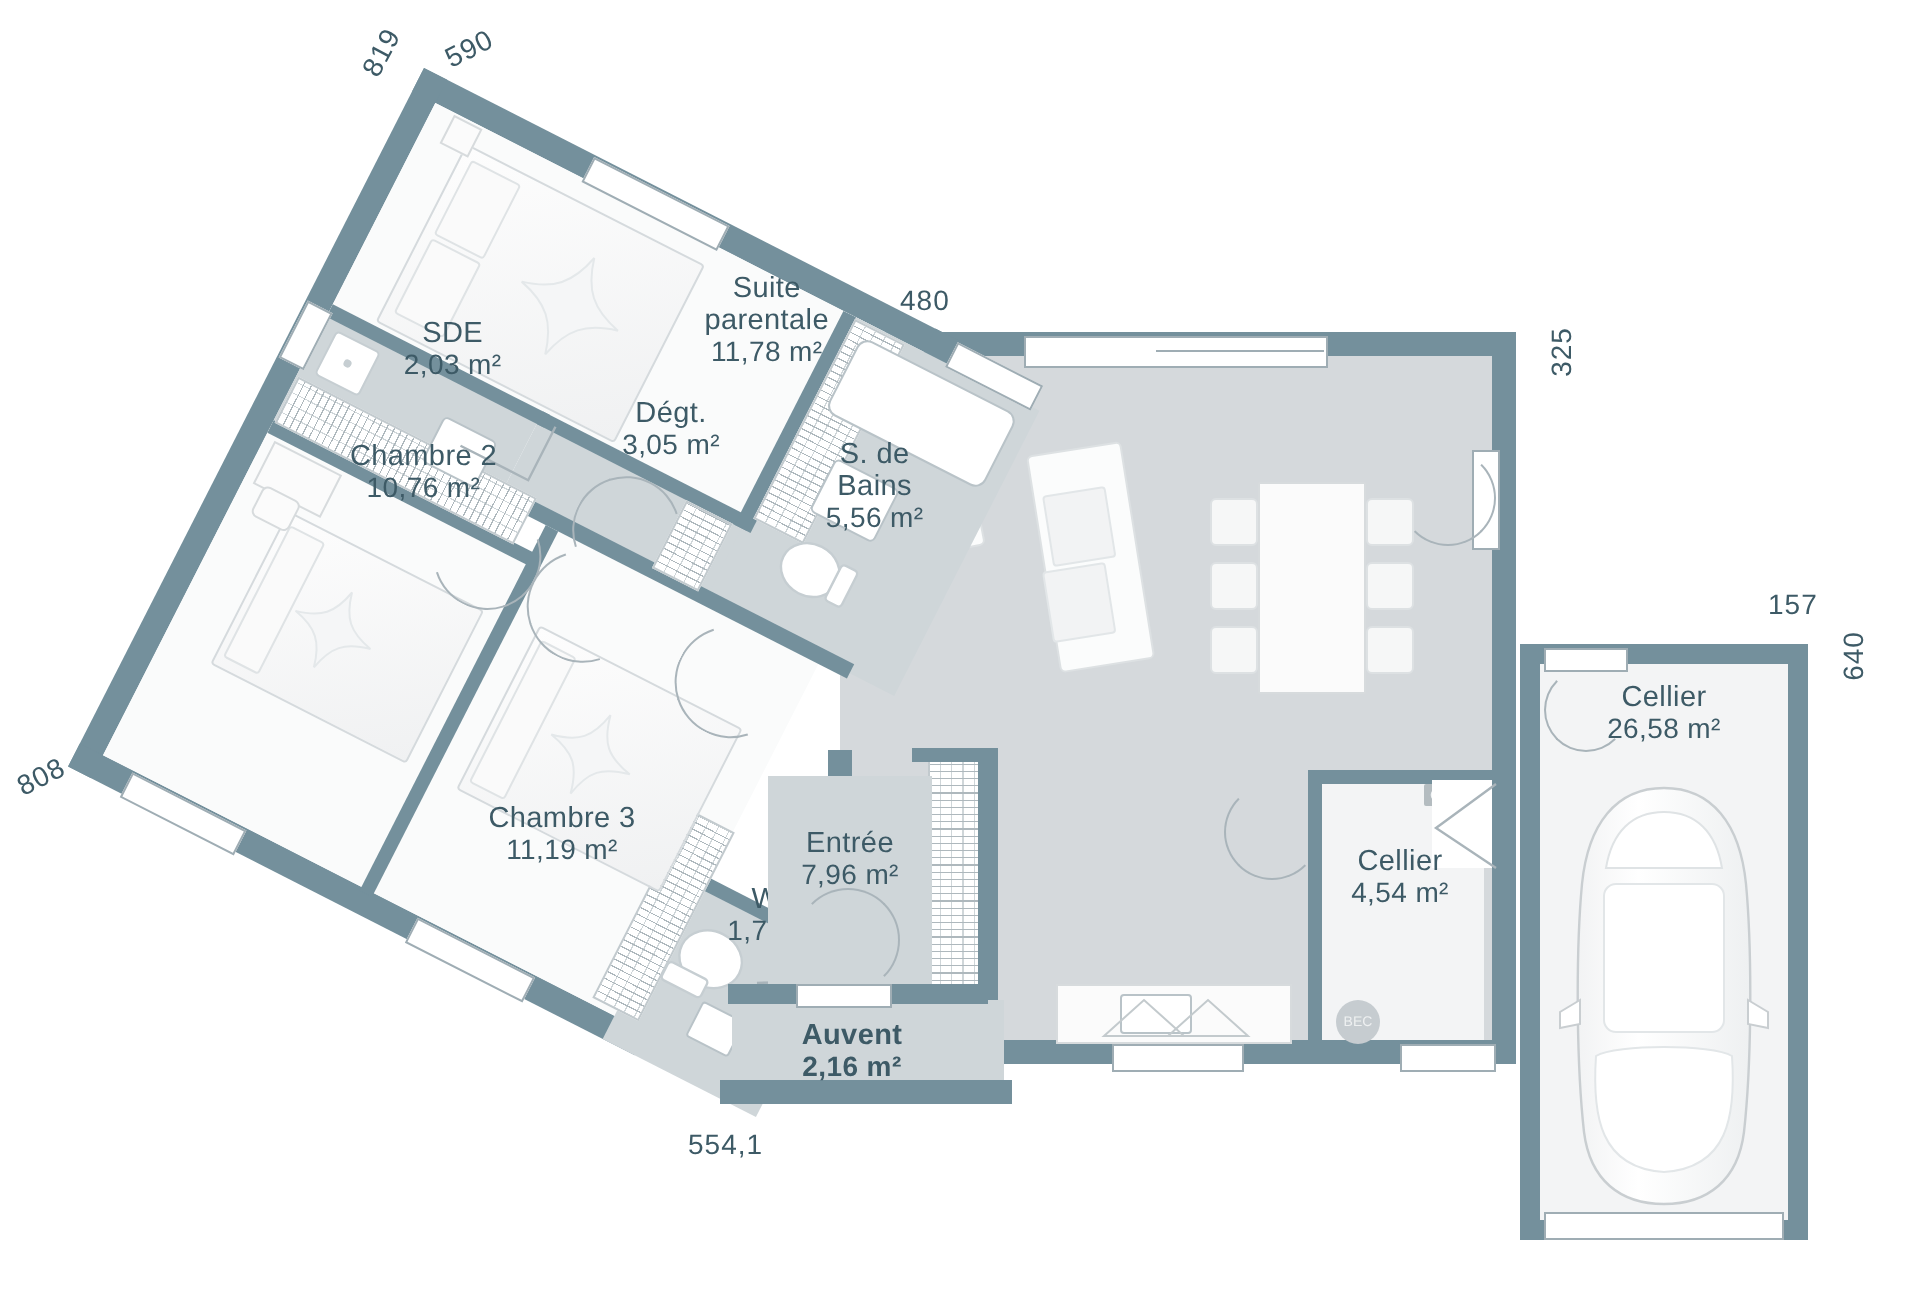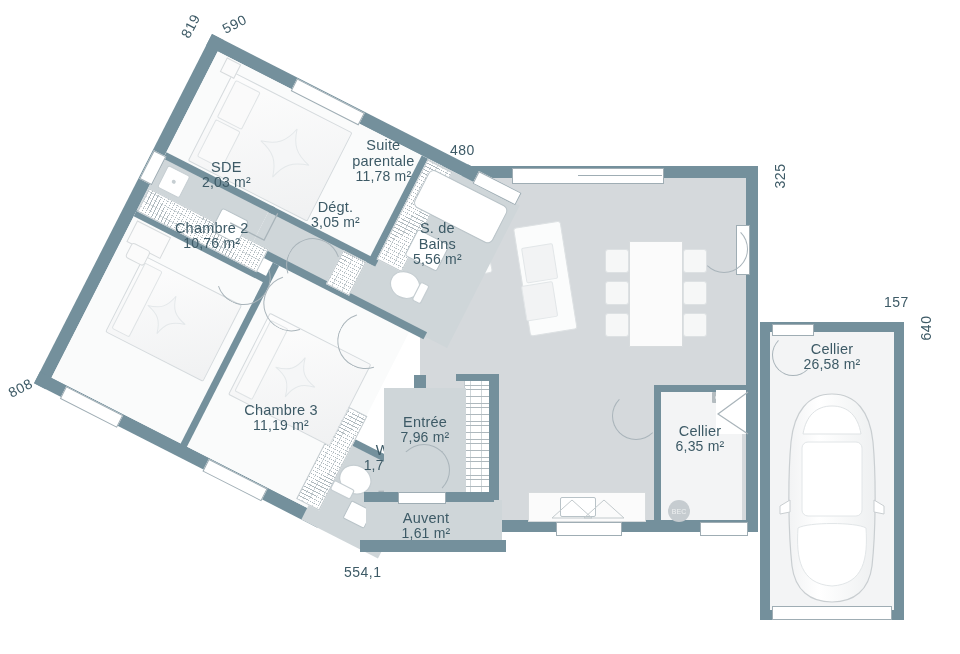--- a/index.html
+++ b/index.html
@@ -162,21 +162,21 @@
       <path d="M54 16 C38 16 28 26 25 44 L83 44 C80 26 70 16 54 16 Z" fill="#ffffff" stroke="#dfe3e5" stroke-width="1"></path>
       <rect x="24" y="52" width="60" height="74" rx="6" fill="#ffffff" stroke="#e2e6e8" stroke-width="1"></rect>
       <path d="M20 138 C30 132 78 132 88 138 C90 168 86 194 54 196
                C22 194 18 168 20 138 Z" fill="#ffffff" stroke="#e2e6e8" stroke-width="1"></path>
       <path d="M12 110 L2 116 L2 124 L12 122 Z" fill="#ffffff" stroke="#c9ced1" stroke-width="1"></path>
       <path d="M96 110 L106 116 L106 124 L96 122 Z" fill="#ffffff" stroke="#c9ced1" stroke-width="1"></path>
     </svg>
 
     <div class="label two" style="left:630px;top:423px;width:140px;">
       <span class="nm">Cellier</span>
-      <span class="ar">6,35 m²</span>
+      <span class="ar">4,54 m²</span>
     </div>
     <div class="label two" style="left:762px;top:341px;width:140px;">
       <span class="nm">Cellier</span>
       <span class="ar">26,58 m²</span>
     </div>
   </div>
 
   <div id="wingA">
     <div class="abs rot" style="left:212px;top:34px;width:520px;height:420px;transform:rotate(27deg);">
 
@@ -338,23 +338,23 @@
 
     <div class="win" style="left:398px;top:492px;width:46px;height:10px;"></div>
     <div class="door-arc" style="left:398px;top:444px;width:50px;height:50px;
                 border-color:#a9b4ba;border-bottom-color:transparent;
                 border-left-color:transparent;"></div>
 
     <div class="label two" style="left:370px;top:414px;width:110px;">
       <span class="nm">Entrée</span>
       <span class="ar">7,96 m²</span>
     </div>
-    <div class="label two" style="left:368px;top:510px;width:116px;">
+    <div class="label two" style="left:368px;top:510px;width:116px;font-weight:bold;">
       <span class="nm">Auvent</span>
-      <span class="ar">1,61 m²</span>
+      <span class="ar">2,16 m²</span>
     </div>
   </div>
 
   <div class="dim" style="left:178px;top:18px;transform:rotate(-62deg);transform-origin:center;">819</div>
   <div class="dim" style="left:222px;top:16px;transform:rotate(-27deg);transform-origin:center;">590</div>
   <div class="dim" style="left:450px;top:142px;">480</div>
   <div class="dim" style="left:768px;top:168px;transform:rotate(-90deg);transform-origin:center;">325</div>
   <div class="dim" style="left:884px;top:294px;">157</div>
   <div class="dim" style="left:914px;top:320px;transform:rotate(-90deg);transform-origin:center;">640</div>
   <div class="dim" style="left:8px;top:380px;transform:rotate(-27deg);transform-origin:center;">808</div>

